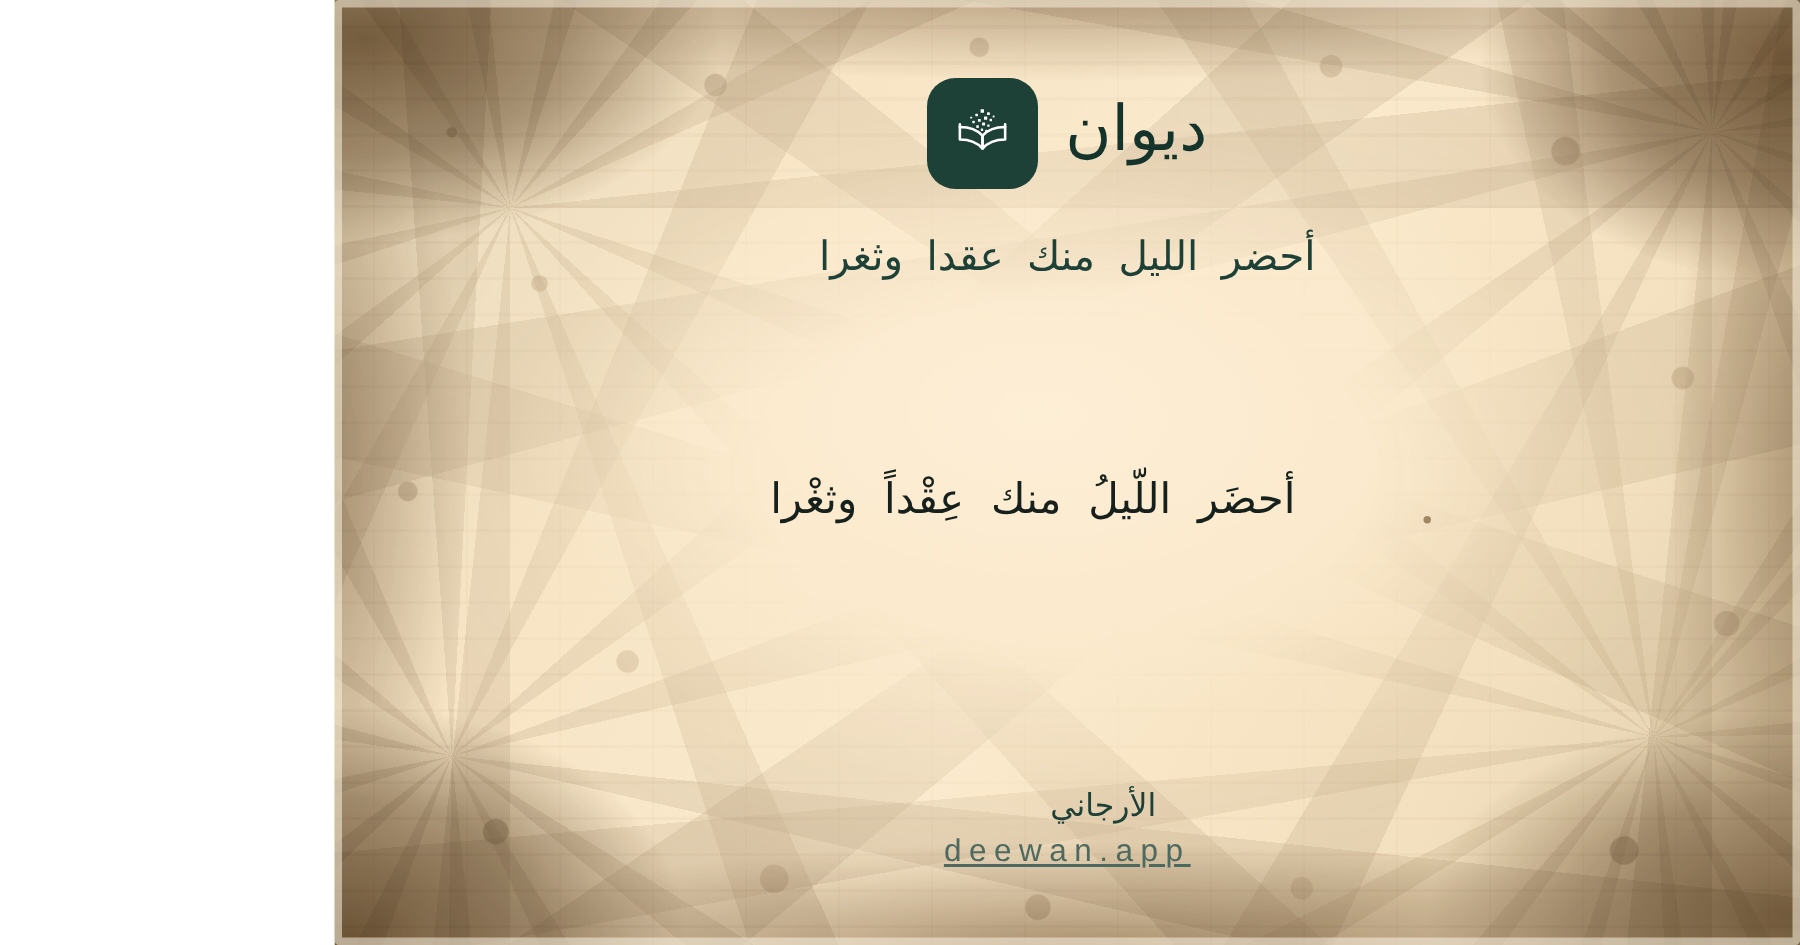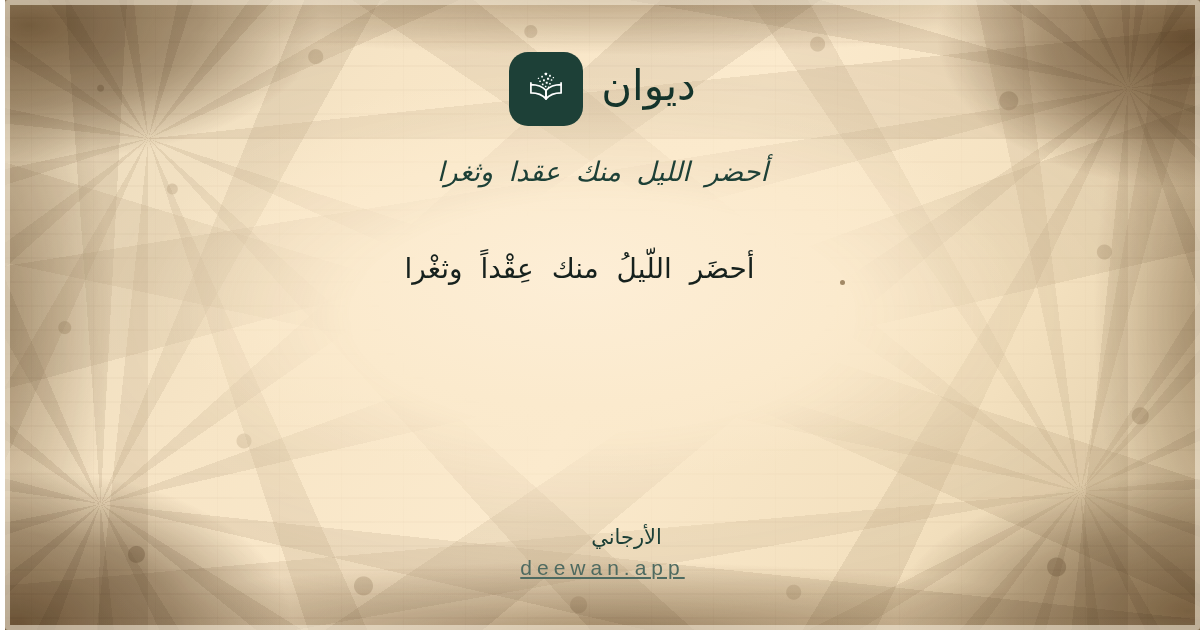--- a/index.html
+++ b/index.html
@@ -8,21 +8,21 @@
     padding: 0;
     background: #ffffff;
   }
   body {
     font-family: "DejaVu Sans", "Liberation Sans", sans-serif;
   }
 
   
   .card {
     position: relative;
-    width: 1195px;
+    width: 977px;
     height: 630px;
     overflow: hidden;
     background: #fef9c3;
     isolation: isolate;
   }
 
   
   .paper-base {
     position: absolute;
     inset: 0;
@@ -151,25 +151,24 @@
   }
 
   .poem-title {
     margin-top: 26px;
     font-size: 27px;
     line-height: 1.5;
     color: #1d4037;
     text-align: left;
     word-spacing: 7px;
     max-width: 880px;
-    font-style: italic;
   }
 
   .verse-block {
-    margin-top: 54px;
+    margin-top: 118px;
     width: 100%;
     display: flex;
     flex-direction: row-reverse;
     align-items: center;
     justify-content: center;
     gap: 0;
   }
   .hemistich {
     flex: 0 0 480px;
     font-size: 28px;

